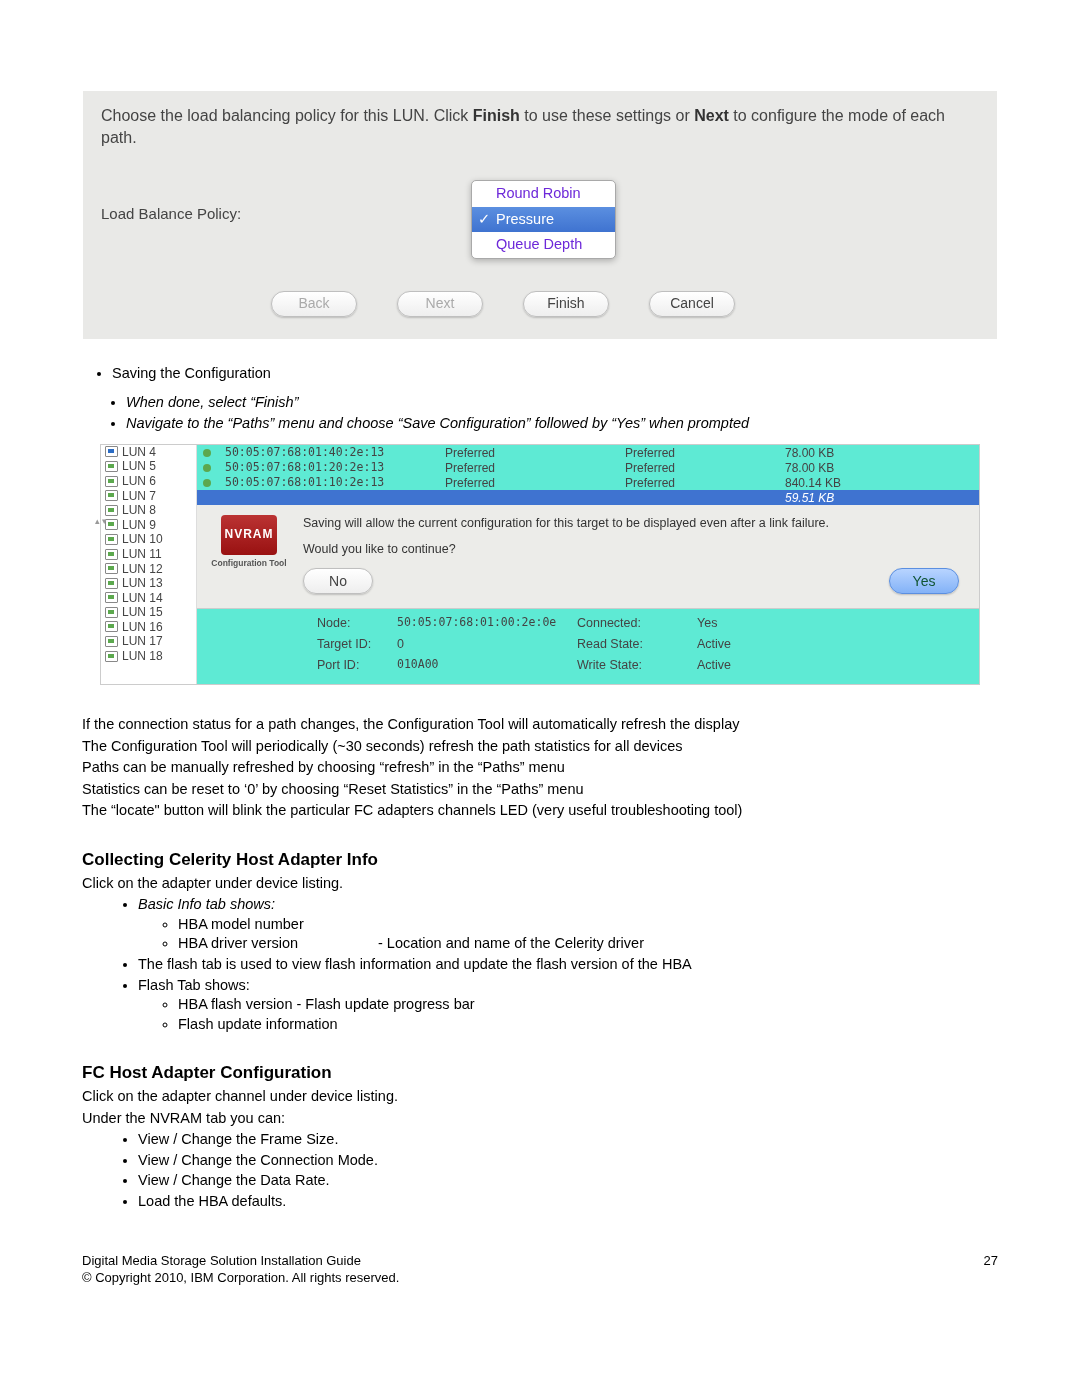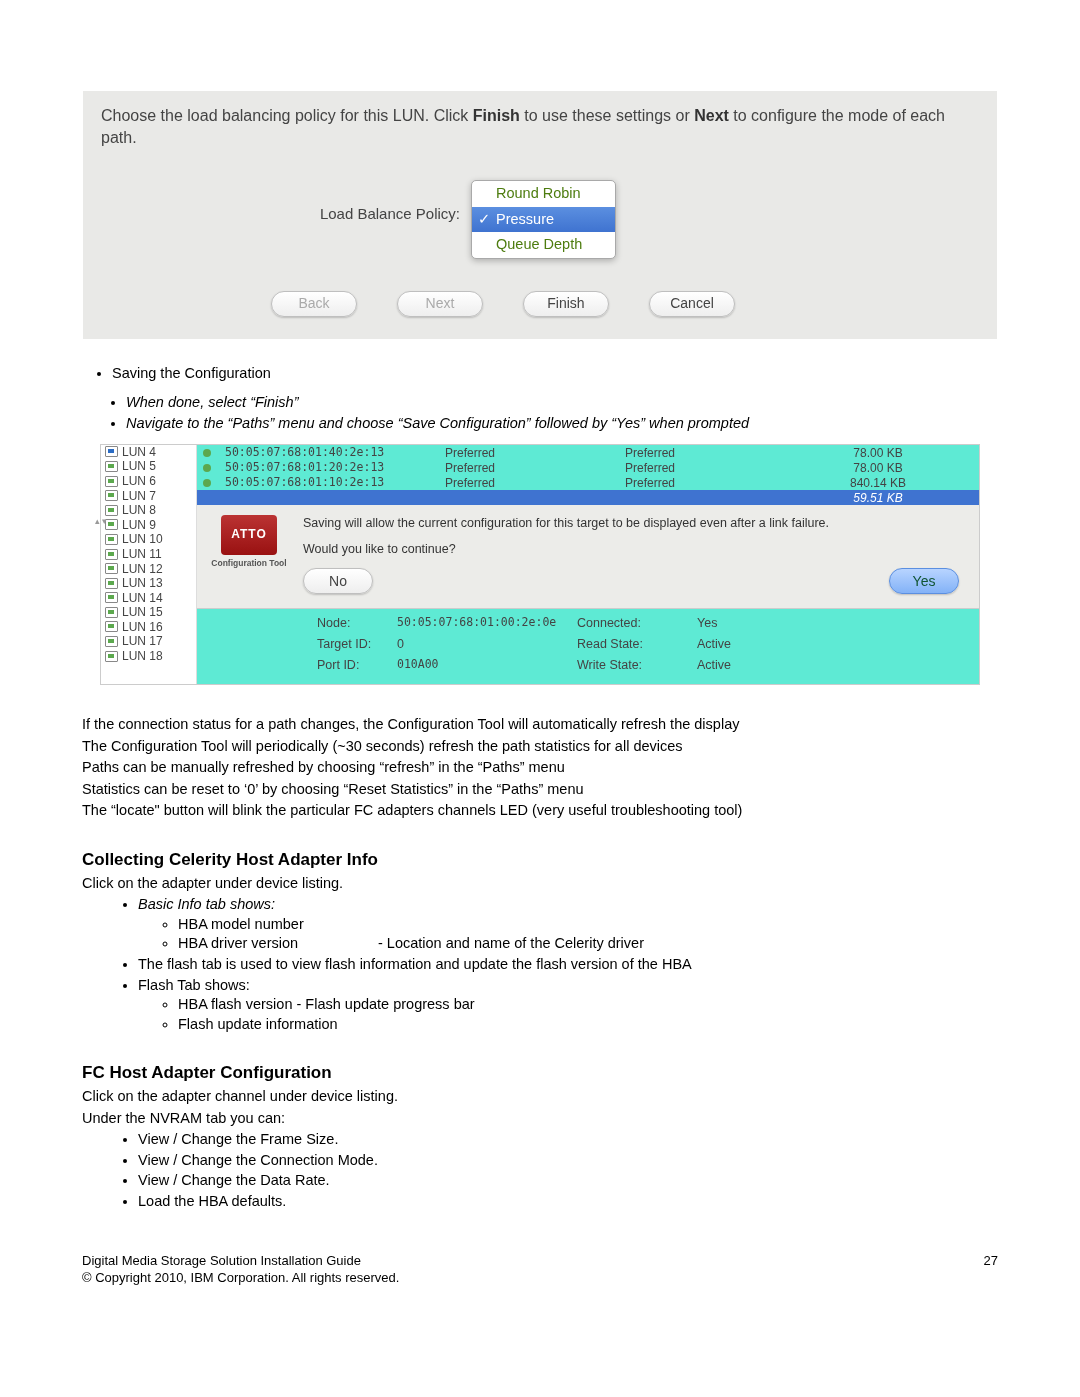--- a/index.html
+++ b/index.html
@@ -1,44 +1,44 @@
 <!DOCTYPE html>
 <html><head>
 <meta charset="utf-8">
 <style>
   * { box-sizing: border-box; margin: 0; padding: 0; }
   body { font-family: Arial, Helvetica, sans-serif; font-size: 14.5px; color: #000; background: #fff; width: 1080px; padding: 90px 82px 40px 82px; line-height: 1.35; }
   .fig1 { background: #e9e9e7; border: 1px solid #fff; padding: 14px 18px 22px 18px; margin-bottom: 24px; }
   .fig1-instr { color: #444; font-family: "Lucida Grande", Arial, sans-serif; font-size: 16px; }
   .fig1-instr b { font-weight: bold; color: #333; }
   .fig1-row { display: flex; align-items: flex-start; margin-top: 32px; margin-bottom: 32px; }
-  .lbl-col { flex: 0 0 370px; text-align: right; padding-top: 24px; padding-right: 11px; color: #444; font-family: "Lucida Grande", Arial, sans-serif; font-size: 15px; }
+  .lbl-col { flex: 0 0 370px; text-align: left; padding-top: 24px; padding-right: 2px; color: #444; font-family: "Lucida Grande", Arial, sans-serif; font-size: 15px; }
   .dropdown { width: 145px; border: 1px solid #a9a9a9; border-radius: 5px; background: #fff; overflow: hidden; box-shadow: 0 2px 6px rgba(0,0,0,.25); font-family: "Lucida Grande", Arial, sans-serif; font-size: 14.5px; }
-  .dd-item { padding: 3px 10px 3px 24px; color: #4d7c0f; position: relative; }
+  .dd-item { padding: 3px 10px 3px 24px; color: #6d28d9; position: relative; }
   .dd-item.sel { background: linear-gradient(#5b8fe0,#3f73d0); color: #fff; }
   .dd-item.sel::before { content: "✓"; position: absolute; left: 6px; color: #fff; }
   .fig1-btnrow { display: flex; gap: 40px; justify-content: flex-start; margin-left: 170px; }
   .mac-btn { display:inline-flex; align-items:center; justify-content:center; min-width: 86px; height: 26px; padding: 0 16px; border-radius: 13px; border: 1px solid #bfbfbf; background: linear-gradient(#fff,#eee); font-family: "Lucida Grande", Arial, sans-serif; font-size: 14px; color: #444; box-shadow: 0 1px 2px rgba(0,0,0,.2); }
   .mac-btn.dis { color: #aaa; }
   .mac-btn.primary { border-color: #5b8fe0; background: linear-gradient(#b8d4ff,#83b2f7); color: #153; }
   .bullets { margin: 0 0 10px 30px; }
   .bullets li { margin: 1px 0; }
   .bullets-sub { margin-left: 44px; font-style: italic; }
   .fig2 { margin: 4px 18px 30px 18px; border: 1px solid #ccc; background: #5eead4; font-family: "Lucida Grande", Arial, sans-serif; }
   .fig2-outer { display: flex; font-size: 12px; color: #444; }
   .lun-col { flex: 0 0 96px; border-right: 1px solid #ddd; background: #fff; position: relative; }
   .lun-item { display:flex; align-items:center; gap:4px; padding: 0 4px; height: 14.6px; }
   .disk-ico { width:13px; height:11px; background:#fff; border:1px solid #888; border-radius:1px; position:relative; }
   .disk-ico::after { content:""; position:absolute; left:2px; top:2px; width:6px; height:4px; background:#5ca84e; }
   .disk-ico.blue::after { background:#2b6cc4; }
   .right-col { flex: 1; position: relative; }
   .path-row { display:grid; grid-template-columns: 28px 220px 180px 160px 1fr; align-items:center; height:15px; }
   .path-row .dot { width:8px; height:8px; border-radius:50%; background:#5ca84e; margin-left:6px; }
   .path-row .mono { font-family: Menlo, monospace; font-size: 11.5px; }
-  .path-row .size { text-align:center; padding-right:8px; }
+  .path-row .size { text-align:left; padding-right:8px; }
   .path-row.sel { background:#3f73d0; color:#fff; }
   .save-title { height:18px; display:flex; align-items:center; position:relative; background:linear-gradient(#f6f6f6,#e1e1e1); border-top:1px solid #ccc; border-bottom:1px solid #ccc; }
   .traffic { display:flex; gap:4px; margin-left:6px; }
   .tl { width:10px; height:10px; border-radius:50%; }
   .tl.r { background:#ff5f57; }
   .tl.y { background:#febc2e; }
   .tl.g { background:#28c840; }
   .save-title .title { position:absolute; left:0; right:0; text-align:center; font-weight:bold; color:#555; }
   .save-body { display:flex; background:#ecece9; padding:10px 12px 14px 12px; gap:14px; border-bottom:1px solid #ccc; }
   .atto-ico { width: 80px; text-align:center; }
@@ -178,21 +178,21 @@
         </div>
       <div class="path-row sel" style="height:15px;font-style:italic;">
           <span></span>
           <span></span>
           <span></span>
           <span></span>
           <span class="size">59.51 KB</span>
         </div>
       <div class="save-body">
         <div class="atto-ico">
-          <div class="sq">ATTO</div>
+          <div class="sq">NVRAM</div>
           <div class="cap">Configuration
 Tool</div>
         </div>
         <div class="save-text">
           <p>Saving will allow the current configuration for this target to be displayed even after a link failure.</p>
           <p>Would you like to continue?</p>
           <div class="save-btns">
             <span class="mac-btn" style="min-width:70px">No</span>
             <span class="mac-btn primary" style="min-width:70px">Yes</span>
           </div>

